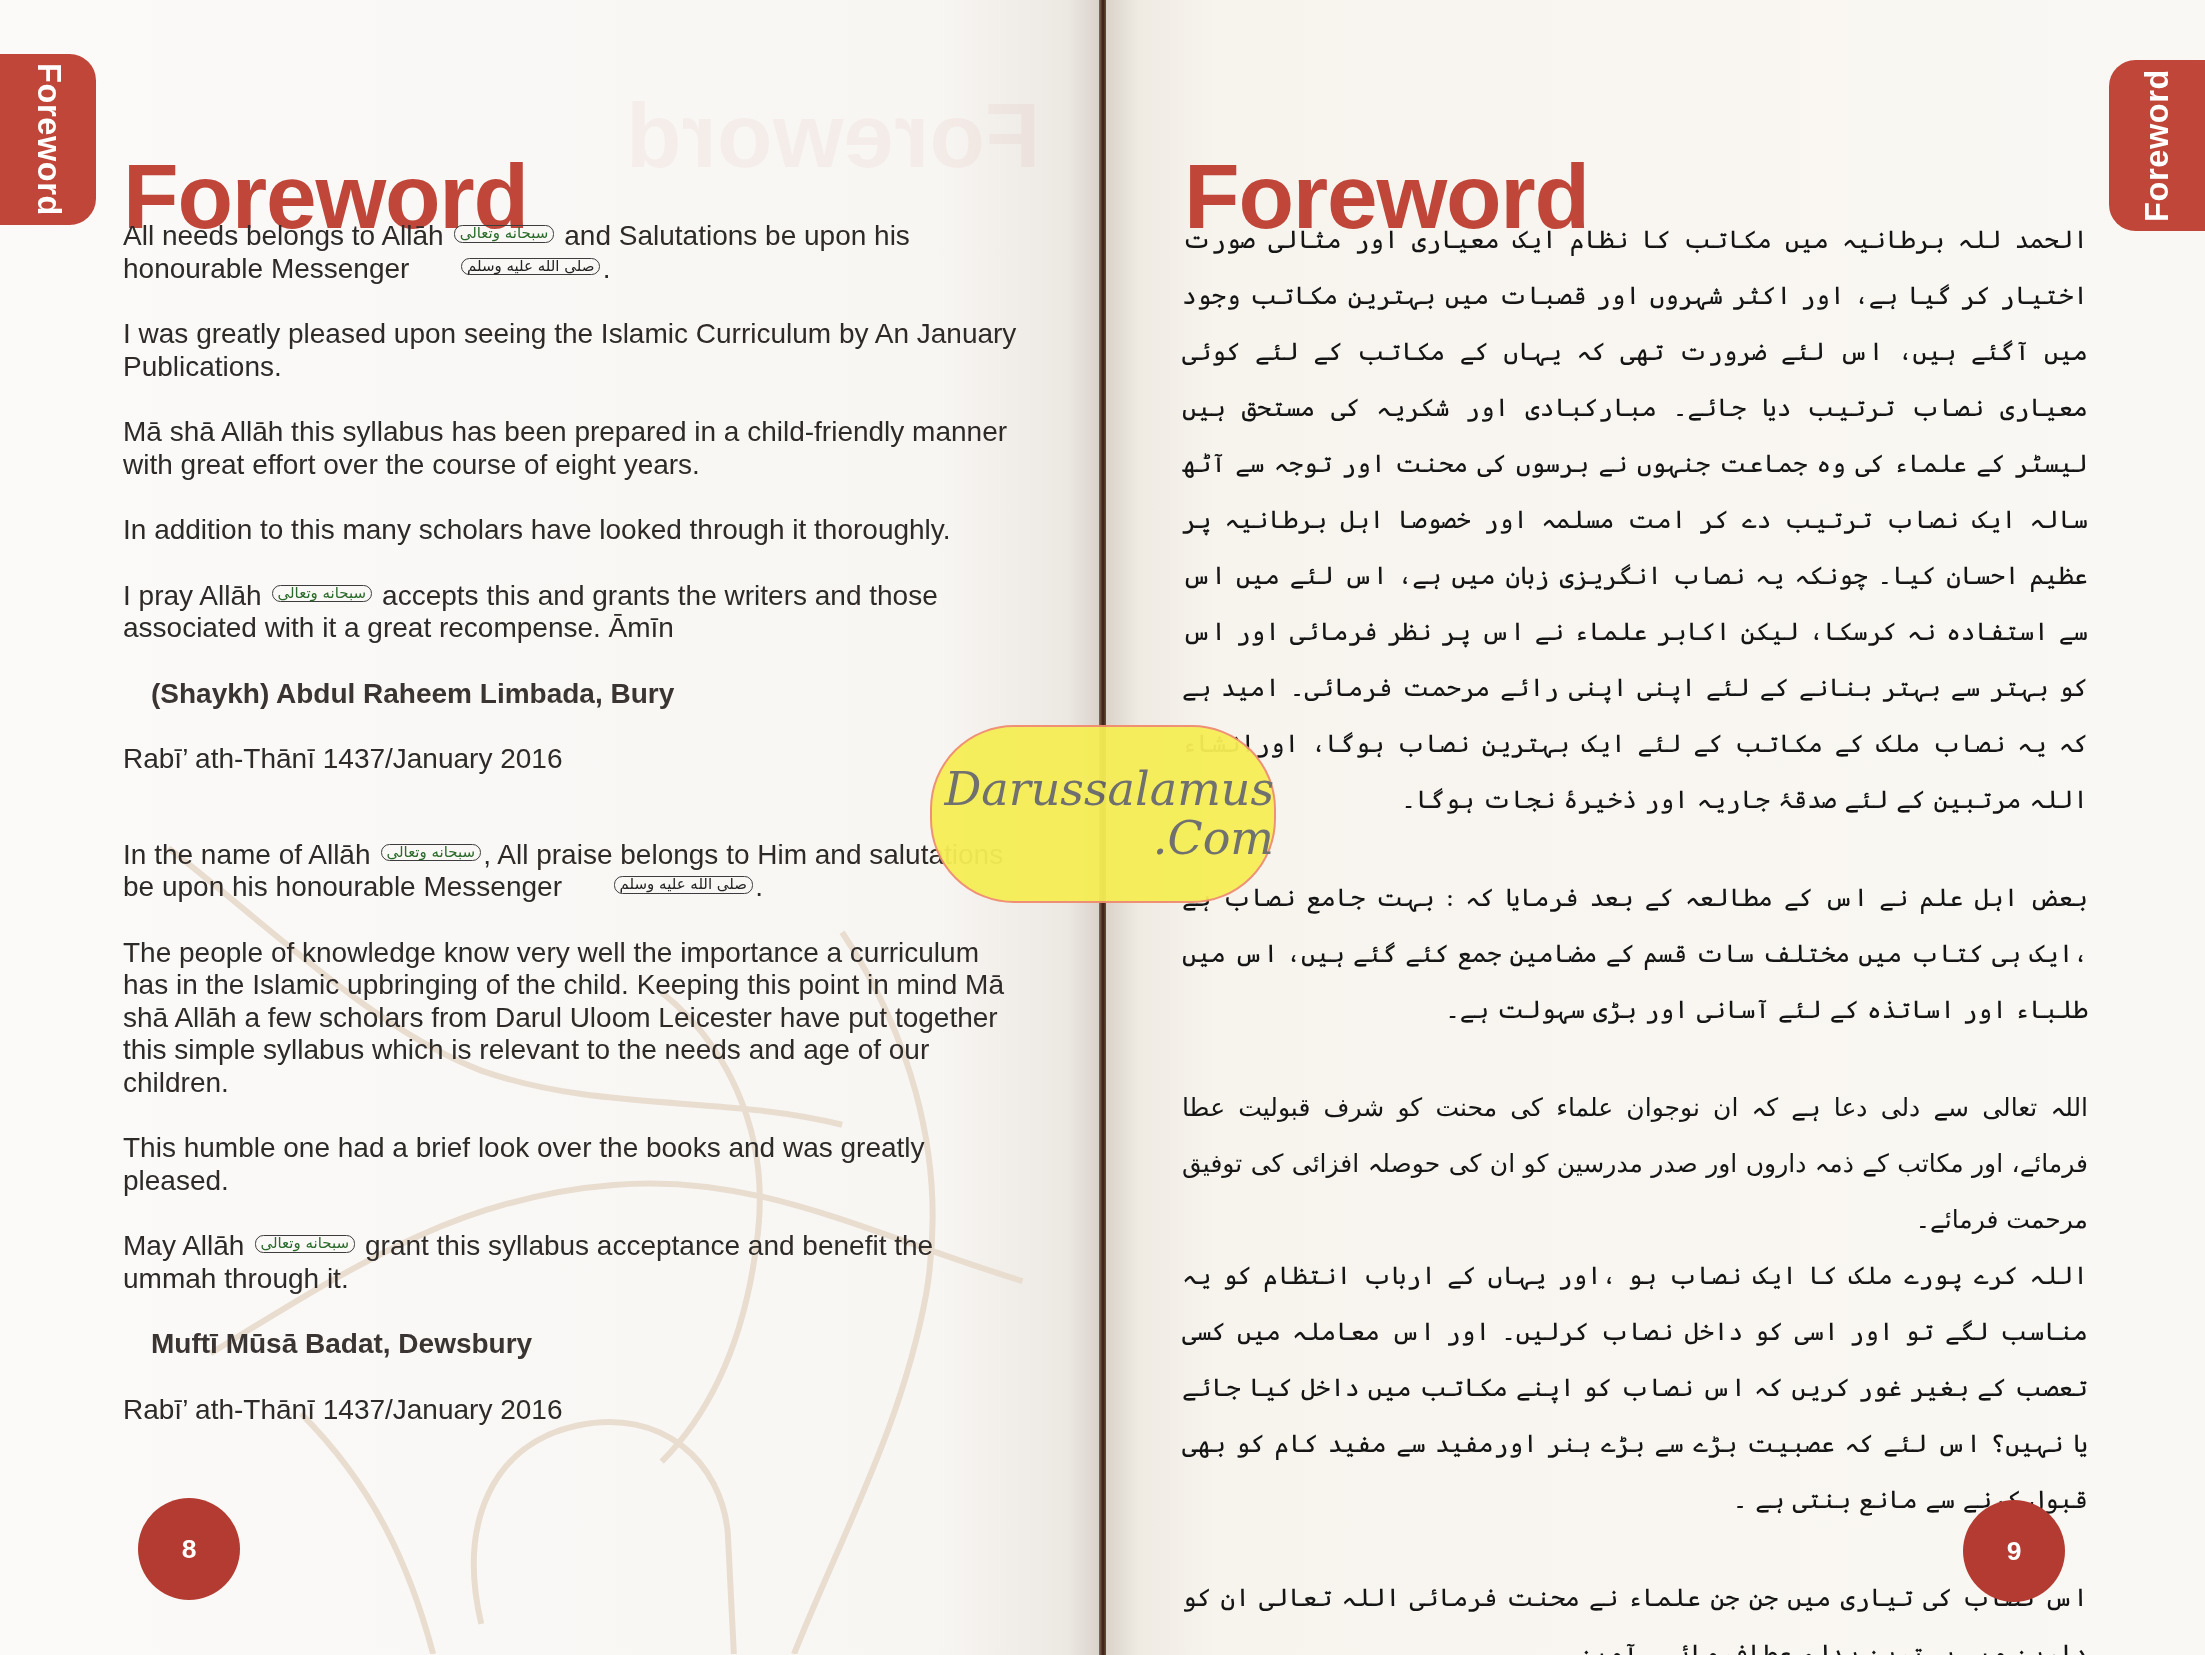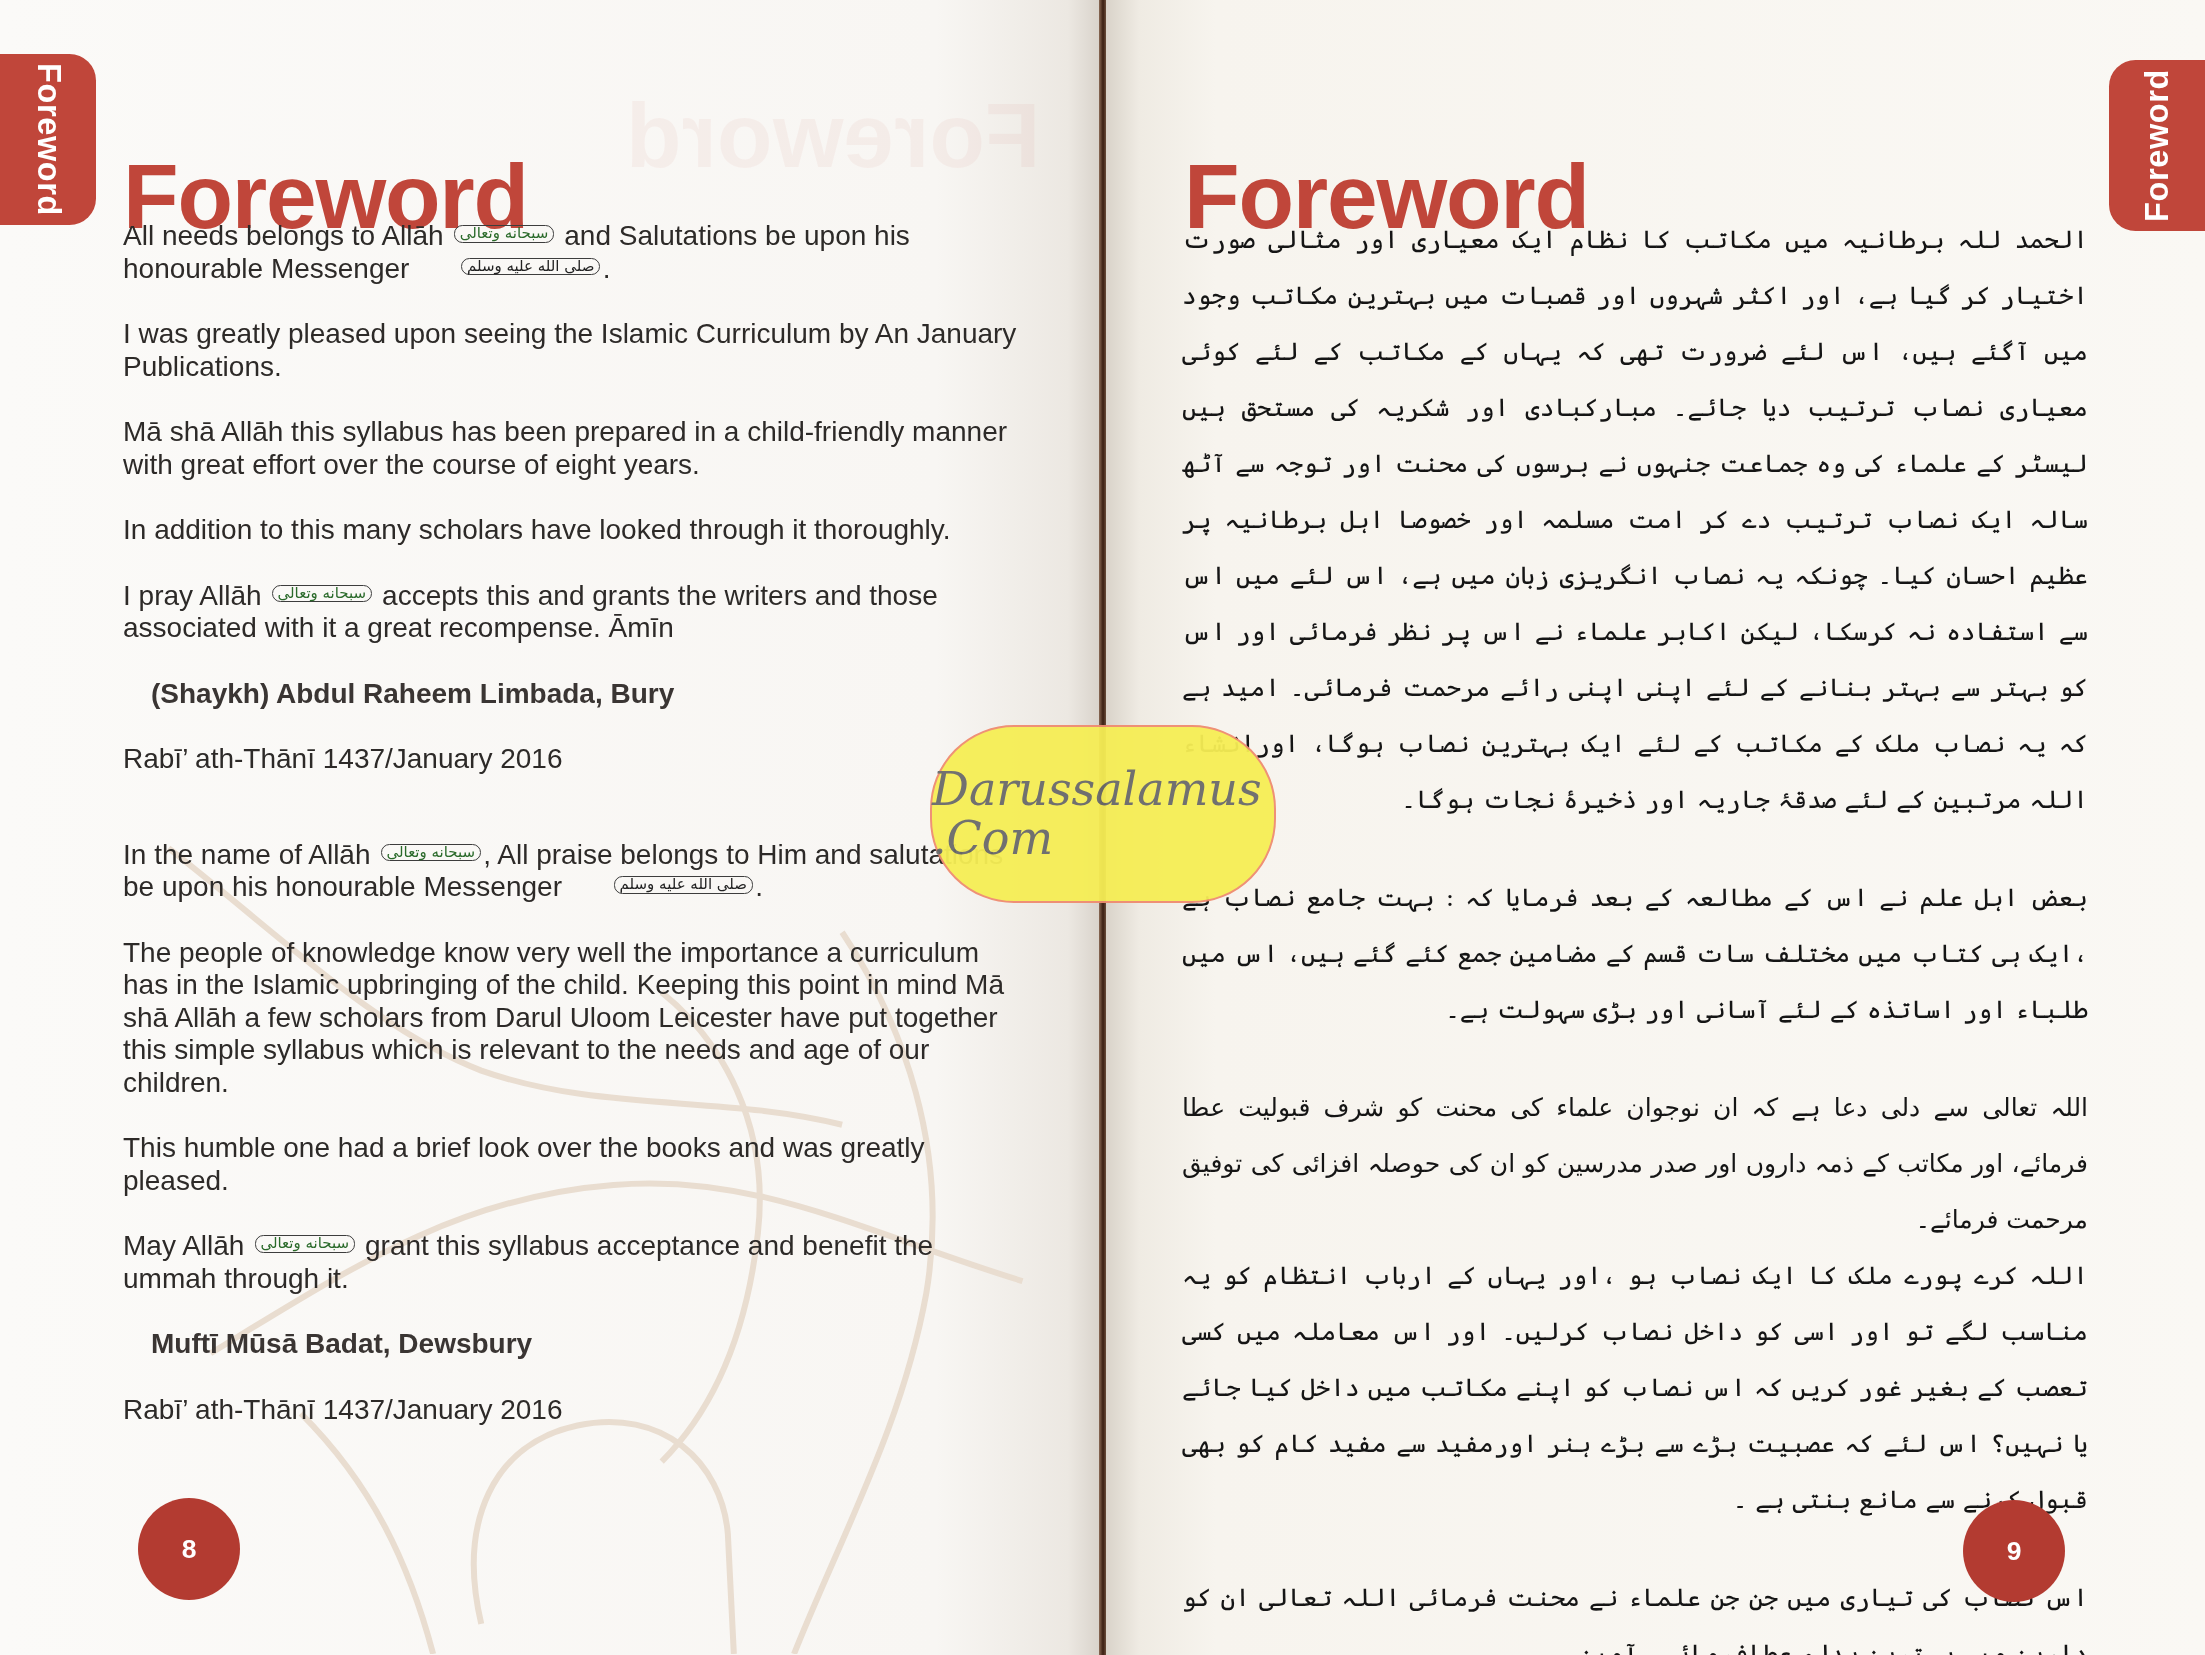--- a/index.html
+++ b/index.html
@@ -22,21 +22,21 @@
   .en-body p { margin:0 0 33px 0; }
   .en-body p.sig { font-weight:bold; color:#3a3533;margin-left:28px; }
   .en-body .gap { height:30px; }
   .honor { display:inline-block; border:1.2px solid #3d3d3d; border-radius:8.4px; font-size:15px; line-height:15.6px; padding:0 4.8px; margin:0 2.4px; vertical-align:middle; color:#2a6a2a; font-family:"DejaVu Sans", sans-serif; position:relative; top:-3.6px; }
   .honor.saw { color:#222;margin-left:44px; }
   .ur-body { position:absolute; left:1182px; top:212px; width:906px; direction:rtl; text-align:justify; color:#151515; font-family:"DejaVu Serif", serif; font-size:25px; line-height:56px; }
   .ur-body p { margin:0 0 42px 0; }
   .ur-body p.tight { margin-bottom:0; }
   .page-num { position:absolute; width:102px; height:102px; border-radius:50%; background:#b33b31; color:#fff; font-weight:bold; font-size:26.5px; display:flex; align-items:center; justify-content:center; }
   .num-left { left:138px; top:1498px; }
-  .watermark { position:absolute; left:930px; top:725px; width:346px; height:178px; border-radius:84px; background:#f6ee55; border:2.4px solid #ef8c70; box-sizing:border-box; display:flex; flex-direction:column; align-items:flex-start; justify-content:center; opacity:0.95; }
+  .watermark { position:absolute; left:930px; top:725px; width:346px; height:178px; border-radius:84px; background:#f6ee55; border:2.4px solid #ef8c70; box-sizing:border-box; display:flex; flex-direction:column; align-items:flex-end; justify-content:center; opacity:0.95; }
   .watermark span { font-family:"DejaVu Serif", serif; font-style:italic; color:#6a6a6a; font-size:46px; line-height:49px; }
   .deco-hand { position:absolute; left:120px; top:812px; width:933px; height:842px; }
 </style>
 </head>
 <body>
 
 <div class="page page-left">
   <svg class="deco-hand" viewBox="0 0 1550 1400" fill="none" stroke="#e9ddd0" stroke-width="10">
     <path d="M80 60 C 260 200, 420 360, 600 430 C 800 500, 1000 470, 1200 520"></path>
     <path d="M150 900 C 380 760, 560 640, 820 620 C 1060 600, 1240 700, 1500 780"></path>

